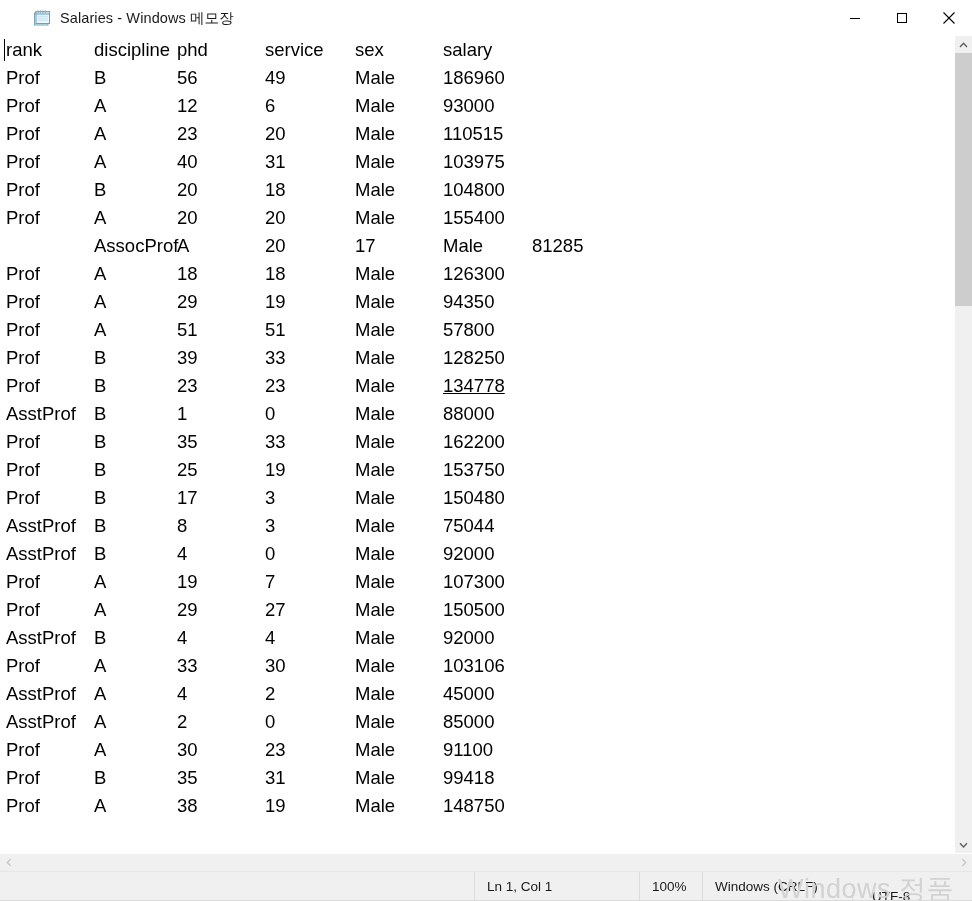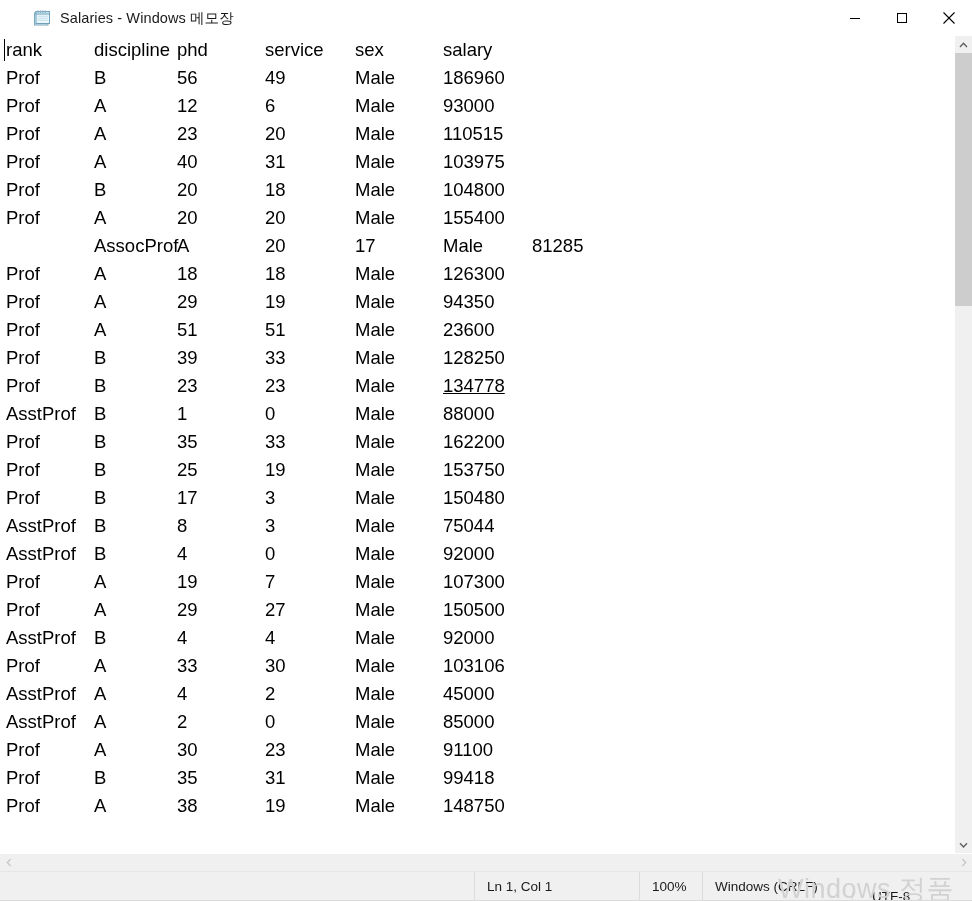--- a/index.html
+++ b/index.html
@@ -352,21 +352,21 @@
             <span class="cell" style="left: 265px;">19</span>
             <span class="cell" style="left: 355px;">Male</span>
             <span class="cell" style="left: 443px;">94350</span>
           </div>
           <div class="line">
             <span class="cell" style="left: 6px;">Prof</span>
             <span class="cell" style="left: 94px;">A</span>
             <span class="cell" style="left: 177px;">51</span>
             <span class="cell" style="left: 265px;">51</span>
             <span class="cell" style="left: 355px;">Male</span>
-            <span class="cell" style="left: 443px;">23600</span>
+            <span class="cell" style="left: 443px;">57800</span>
           </div>
           <div class="line">
             <span class="cell" style="left: 6px;">Prof</span>
             <span class="cell" style="left: 94px;">B</span>
             <span class="cell" style="left: 177px;">39</span>
             <span class="cell" style="left: 265px;">33</span>
             <span class="cell" style="left: 355px;">Male</span>
             <span class="cell" style="left: 443px;">128250</span>
           </div>
           <div class="line">

